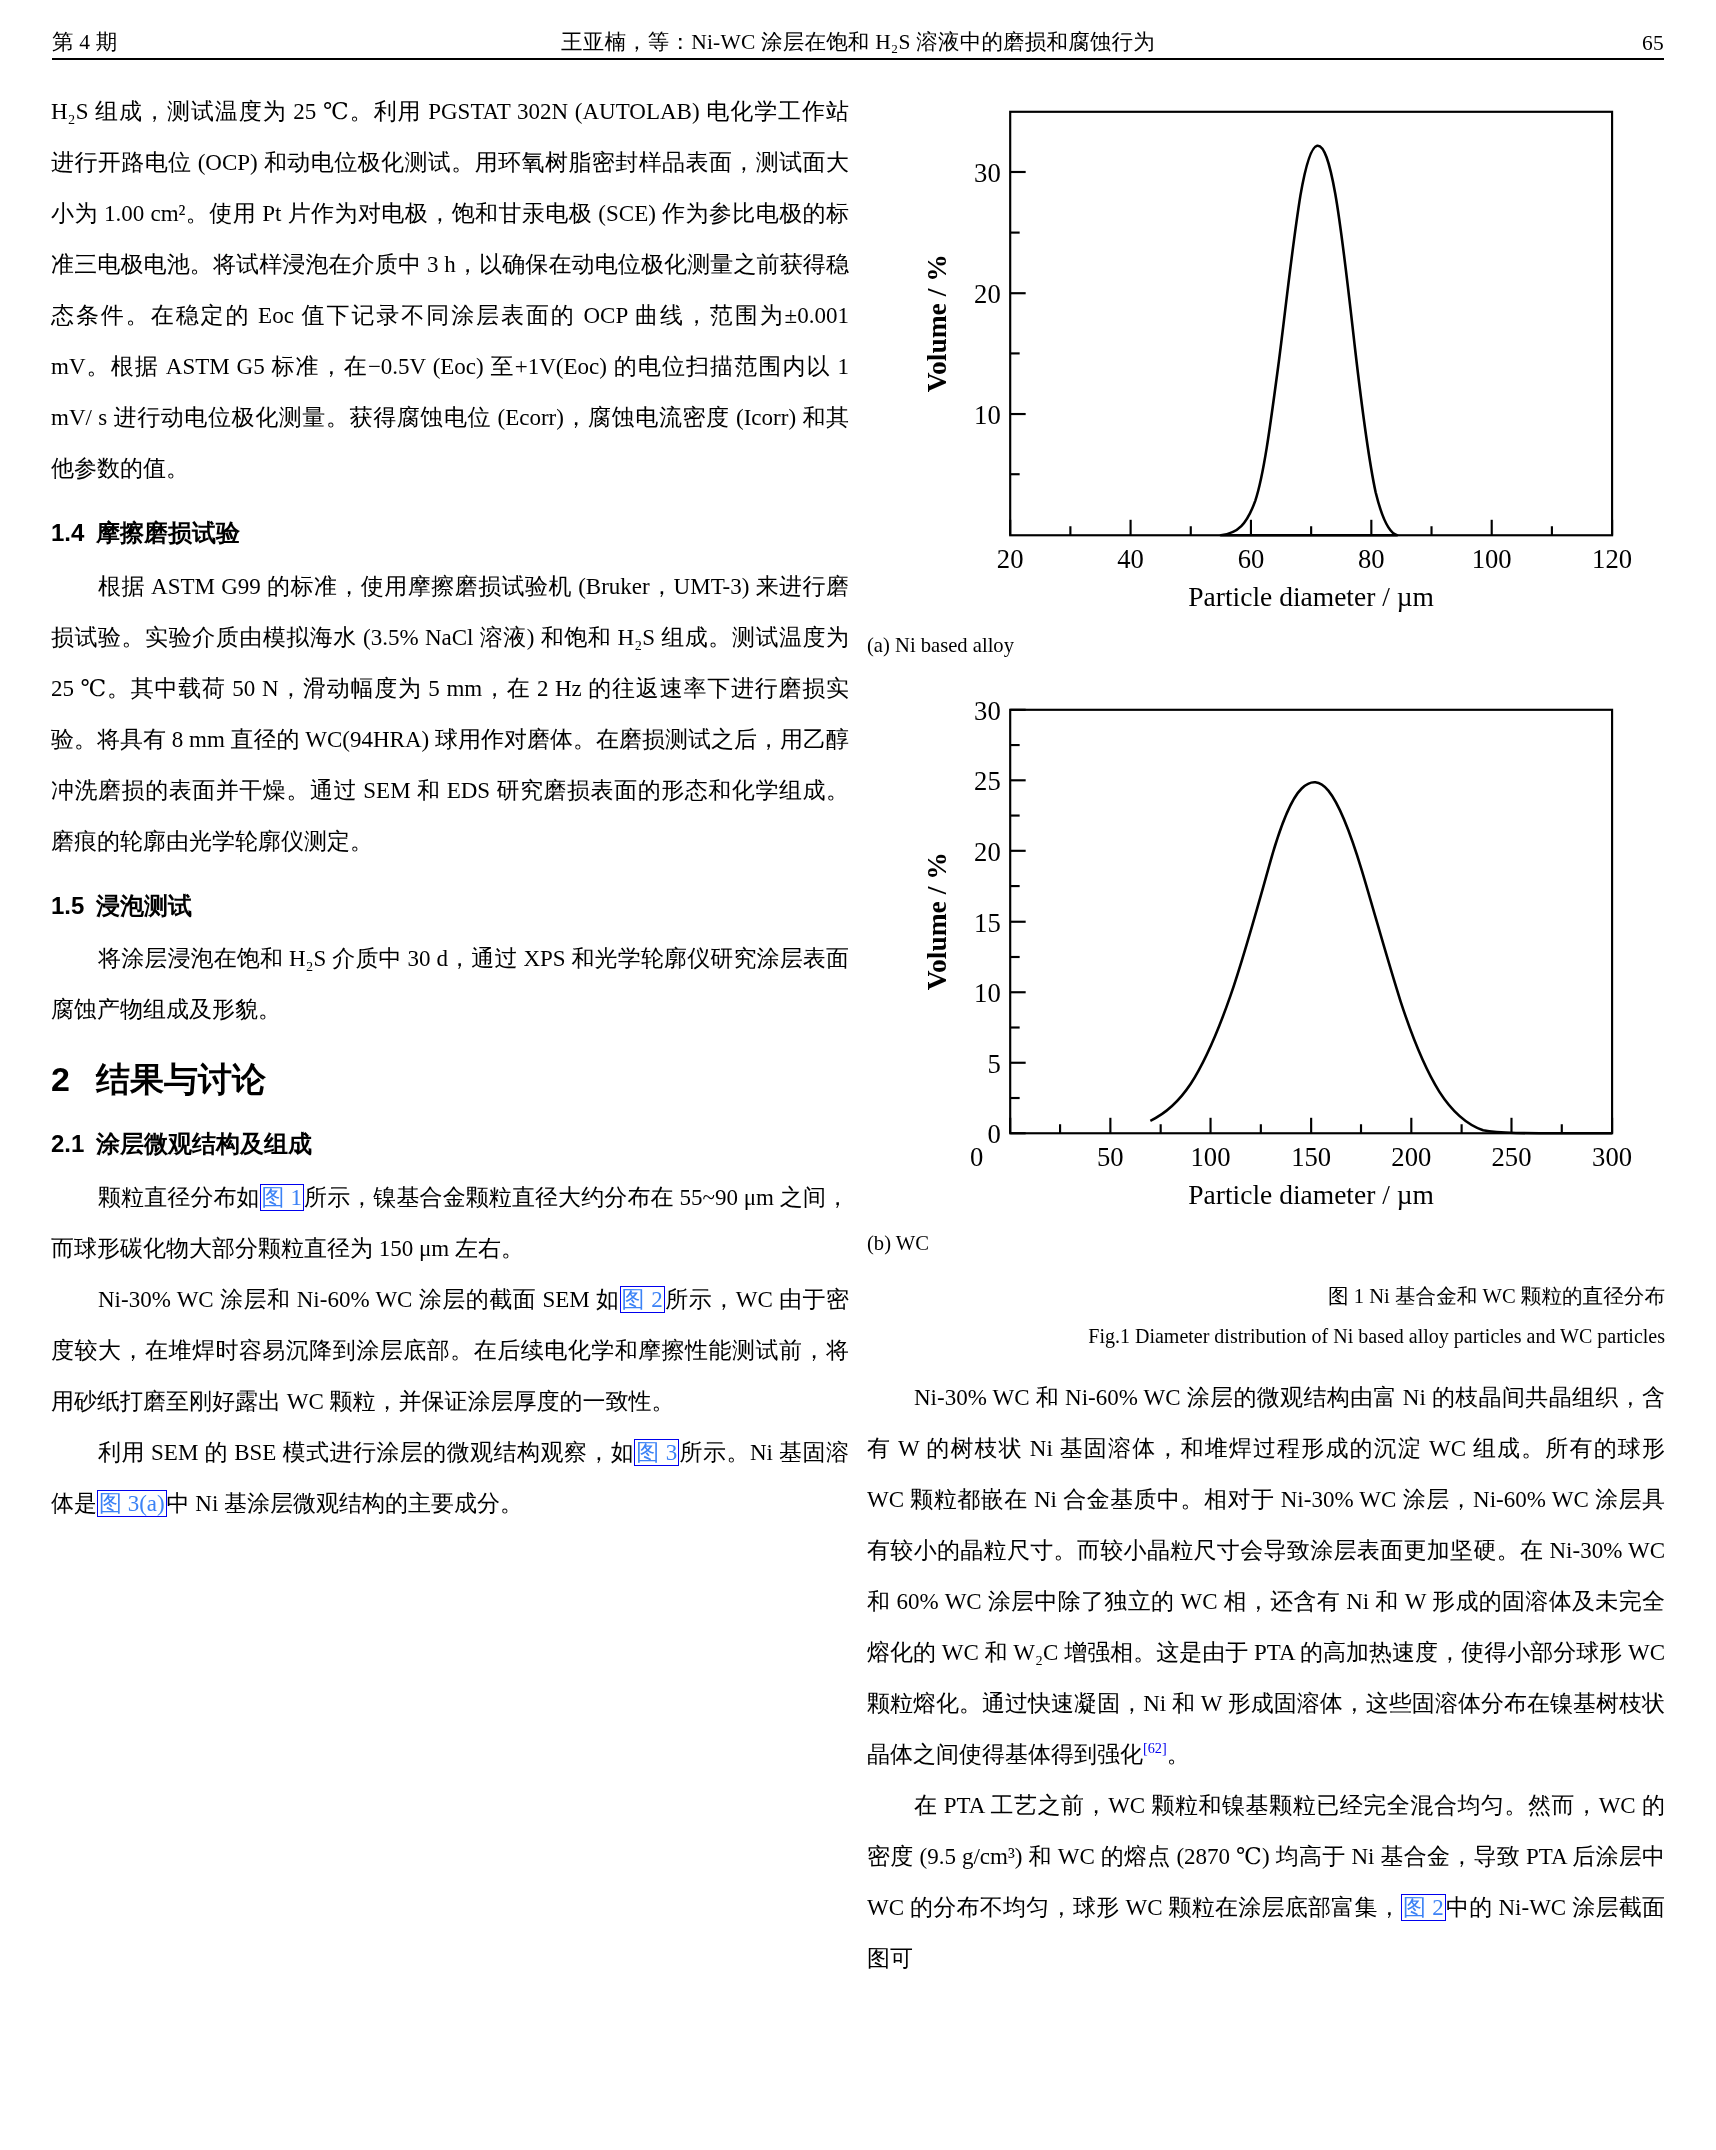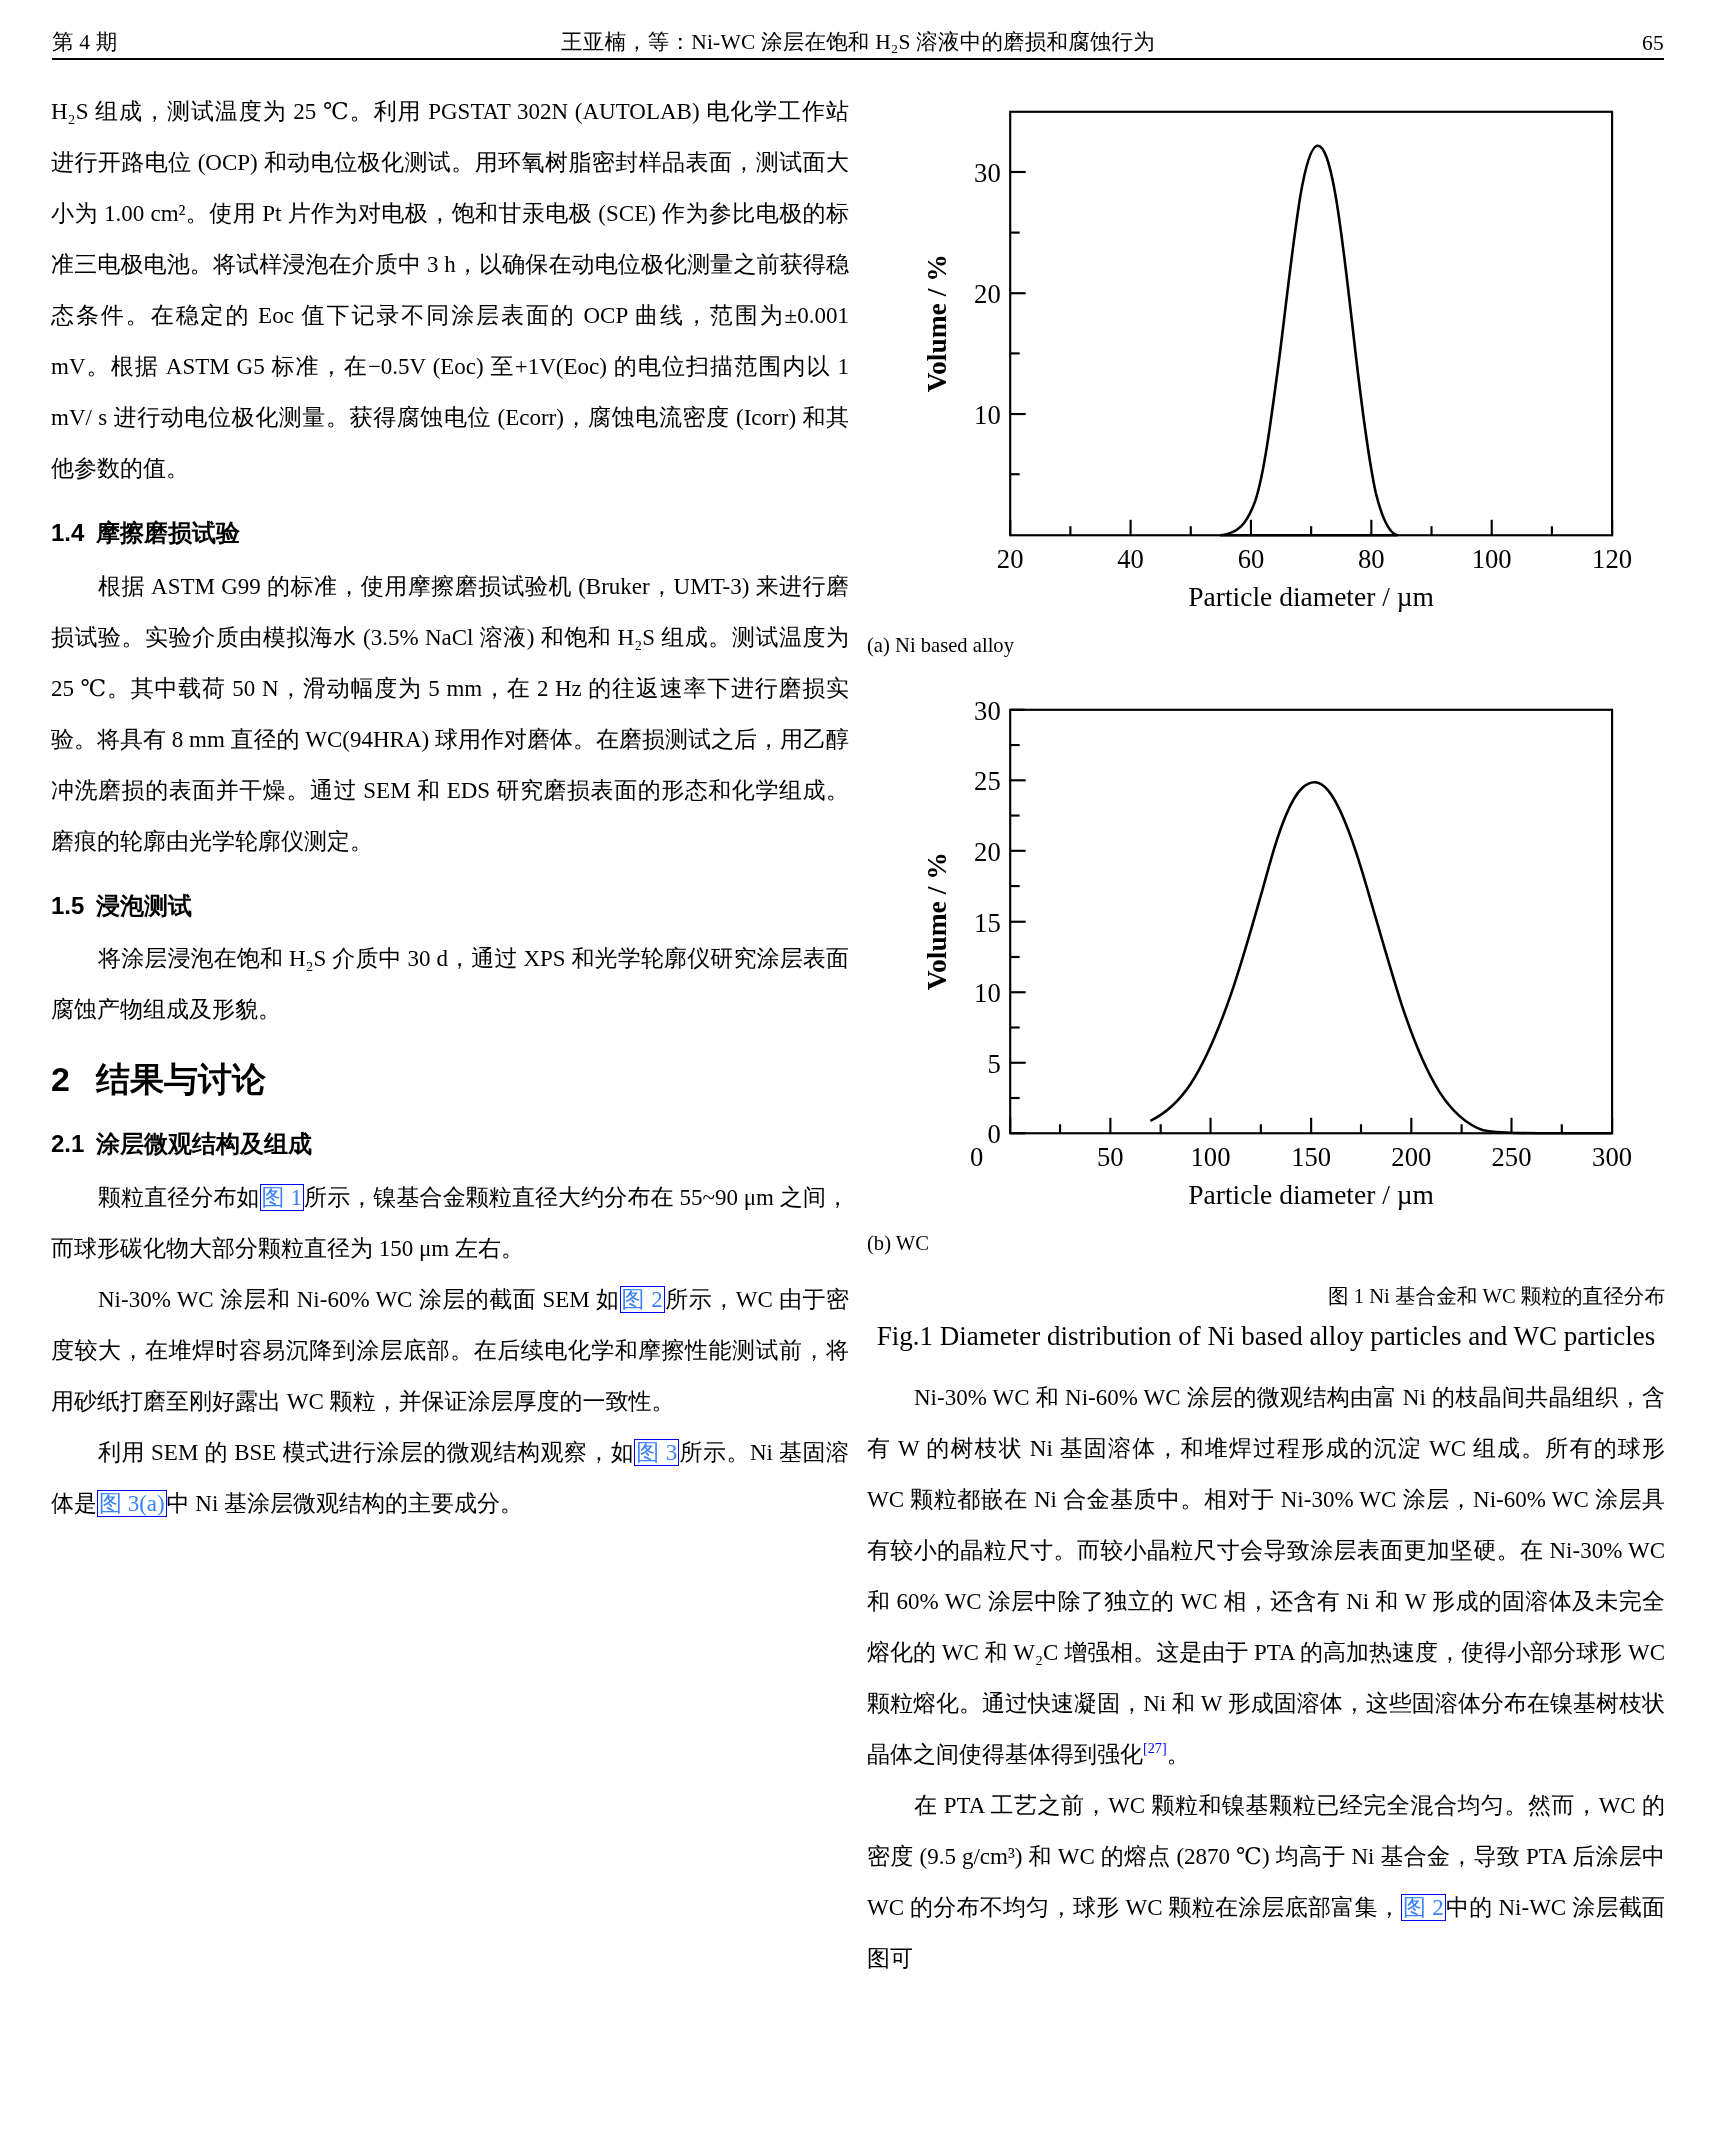--- a/index.html
+++ b/index.html
@@ -79,21 +79,21 @@
     margin:0 auto;
   }
   .chart svg{display:block;}
   .subcap{
     font-size:20.6px;line-height:32px;margin-top:-2.6px;
   }
   .figcap-cn{
     text-align:right;font-size:20.6px;line-height:35px;margin-top:20px;
   }
   .figcap-en{
-    font-size:27px;line-height:37px;text-align:center;margin-top:3.4px;
+    font-size:20px;line-height:37px;text-align:right;margin-top:3.4px;
   }
 </style>
 </head>
 <body>
 
 <div class="page">
 
   <div class="runhead">
     <div class="rh-left">第 4 期</div>
     <div class="rh-center">王亚楠，等：Ni-WC 涂层在饱和 H₂S 溶液中的磨损和腐蚀行为</div>
@@ -277,21 +277,21 @@
                      C 1440,1046 1500,1045 1700,1045" fill="none" stroke="#000" stroke-width="6" stroke-linejoin="round"></path>
           </svg>
         </div>
         <div class="subcap">(b) WC</div>
 
         <div class="figcap-cn">图 1   Ni 基合金和 WC 颗粒的直径分布</div>
         <div class="figcap-en">Fig.1    Diameter distribution of Ni based alloy particles and WC particles</div>
       </div>
 
       <p class="body indent" style="margin-top:17px;">
-        <span>Ni-30% WC 和 Ni-60% WC 涂层的微观结构由富 Ni 的枝晶间共晶组织，含有 W 的树枝状 Ni 基固溶体，和堆焊过程形成的沉淀 WC 组成。所有的球形 WC 颗粒都嵌在 Ni 合金基质中。相对于 Ni-30% WC 涂层，Ni-60% WC 涂层具有较小的晶粒尺寸。而较小晶粒尺寸会导致涂层表面更加坚硬。在 Ni-30% WC 和 60% WC 涂层中除了独立的 WC 相，还含有 Ni 和 W 形成的固溶体及未完全熔化的 WC 和 W₂C 增强相。这是由于 PTA 的高加热速度，使得小部分球形 WC 颗粒熔化。通过快速凝固，Ni 和 W 形成固溶体，这些固溶体分布在镍基树枝状晶体之间使得基体得到强化</span><sup class="lnk">[27]</sup><span>。</span>
+        <span>Ni-30% WC 和 Ni-60% WC 涂层的微观结构由富 Ni 的枝晶间共晶组织，含有 W 的树枝状 Ni 基固溶体，和堆焊过程形成的沉淀 WC 组成。所有的球形 WC 颗粒都嵌在 Ni 合金基质中。相对于 Ni-30% WC 涂层，Ni-60% WC 涂层具有较小的晶粒尺寸。而较小晶粒尺寸会导致涂层表面更加坚硬。在 Ni-30% WC 和 60% WC 涂层中除了独立的 WC 相，还含有 Ni 和 W 形成的固溶体及未完全熔化的 WC 和 W₂C 增强相。这是由于 PTA 的高加热速度，使得小部分球形 WC 颗粒熔化。通过快速凝固，Ni 和 W 形成固溶体，这些固溶体分布在镍基树枝状晶体之间使得基体得到强化</span><sup class="lnk">[62]</sup><span>。</span>
       </p>
 
       <p class="body indent">
         <span>在 PTA 工艺之前，WC 颗粒和镍基颗粒已经完全混合均匀。然而，WC 的密度 (9.5 g/cm³) 和 WC 的熔点 (2870 ℃) 均高于 Ni 基合金，导致 PTA 后涂层中 WC 的分布不均匀，球形 WC 颗粒在涂层底部富集，</span><span class="lnk-box">图 2</span><span>中的 Ni-WC 涂层截面图可</span>
       </p>
 
     </div>
   </div>
 </div>
 

